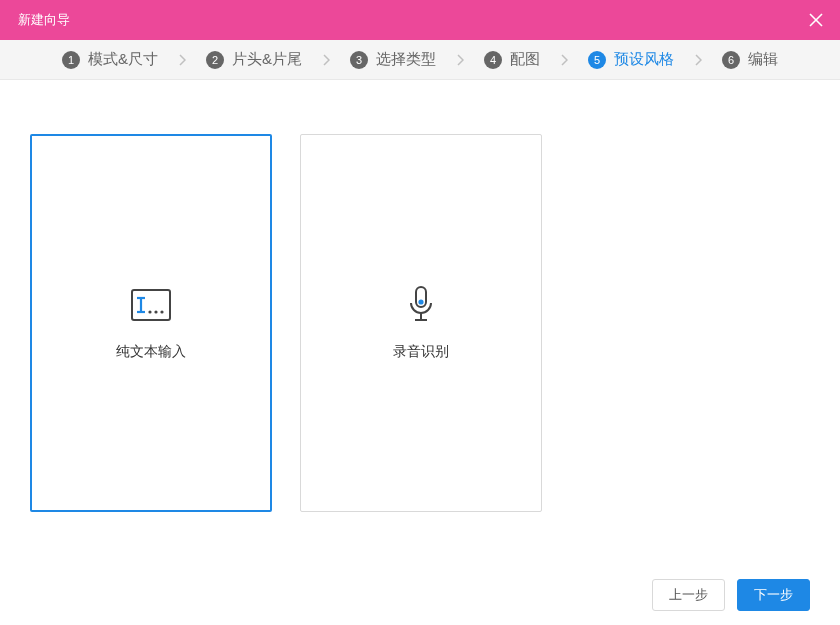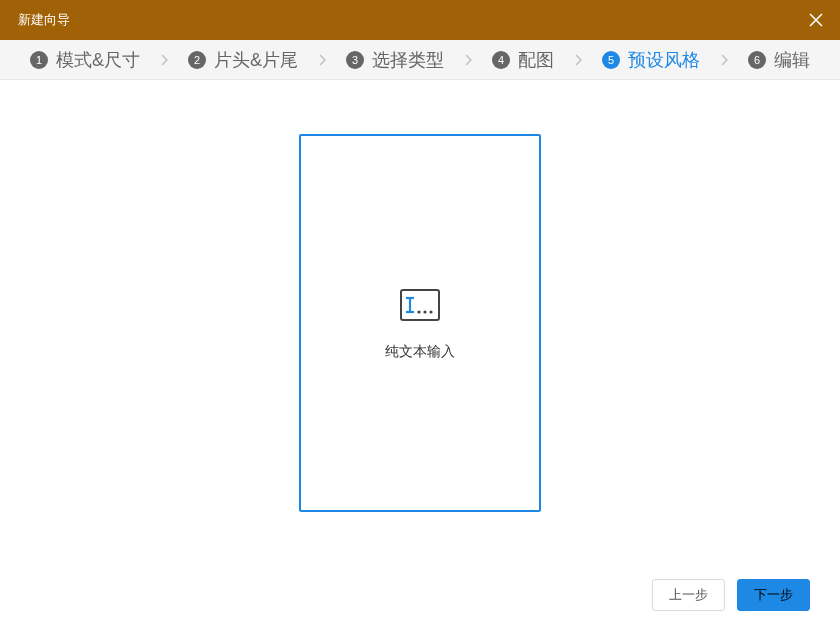--- a/index.html
+++ b/index.html
@@ -10,21 +10,21 @@
     body {
       font-family: "Microsoft YaHei", -apple-system, sans-serif;
       font-size: 13px;
       width: 840px;
       height: 625px;
       background: #fff;
       overflow: hidden;
     }
     .titlebar {
       height: 40px;
-      background: #a16207;
+      background: #ec4899;
       color: #fff;
       display: flex;
       align-items: center;
       justify-content: space-between;
       padding: 0 12px 0 18px;
     }
     .titlebar-title {
       font-size: 13px;
       font-weight: 500;
     }
@@ -66,40 +66,39 @@
       align-items: center;
       justify-content: center;
       font-size: 11px;
       font-weight: 500;
     }
     .step.active .step-badge {
       background: #1e88e5;
     }
     .step-label {
       color: #666;
-      font-size: 18px;
+      font-size: 15px;
     }
     .step.active .step-label {
       color: #1e88e5;
     }
     .step-sep {
       margin: 0 16px;
       color: #c0c0c0;
       display: flex;
       align-items: center;
     }
     .step-sep svg {
       width: 8px;
       height: 12px;
     }
     .content {
       height: 485px;
       display: flex;
       align-items: center;
-      justify-content: center;
       padding: 0 30px;
       gap: 28px;
     }
     .card {
       width: 242px;
       height: 378px;
       border: 1px solid #d9d9d9;
       border-radius: 2px;
       display: flex;
       flex-direction: column;
@@ -143,21 +142,21 @@
       padding: 0 16px;
     }
     .btn-secondary {
       background: #fff;
       border: 1px solid #d9d9d9;
       color: #555;
     }
     .btn-primary {
       background: #1e88e5;
       border: 1px solid #1e88e5;
-      color: #000000;
+      color: #ffffff;
     }
   </style>
 </head>
 <body>
 
 <div class="titlebar">
   <span class="titlebar-title">新建向导</span>
   <div class="close-btn">
     <svg viewBox="0 0 14 14" stroke="currentColor" stroke-width="1.6" fill="none">
       <line x1="1" y1="1" x2="13" y2="13"></line>
@@ -229,19 +228,31 @@
         <line x1="6" y1="23" x2="14" y2="23" stroke="#1e88e5" stroke-width="2.2"></line>
         <circle cx="19" cy="23" r="1.6" fill="#444"></circle>
         <circle cx="25" cy="23" r="1.6" fill="#444"></circle>
         <circle cx="31" cy="23" r="1.6" fill="#444"></circle>
       </svg>
     </div>
     <span class="card-label">纯文本输入</span>
   </div>
 
 
+  <div class="card">
+    <div class="card-icon">
+      <svg width="30" height="40" viewBox="0 0 30 40">
+        <rect x="10" y="2" width="10" height="20" rx="5" fill="none" stroke="#444" stroke-width="2"></rect>
+        <path d="M 5 18 A 10 10 0 0 0 25 18" fill="none" stroke="#444" stroke-width="2"></path>
+        <line x1="15" y1="28" x2="15" y2="35" stroke="#444" stroke-width="2"></line>
+        <line x1="9" y1="35" x2="21" y2="35" stroke="#444" stroke-width="2"></line>
+        <circle cx="15" cy="17" r="2.6" fill="#1e88e5"></circle>
+      </svg>
+    </div>
+    <span class="card-label">录音识别</span>
+  </div>
 
 </div>
 
 <div class="footer">
   <div class="btn btn-secondary">上一步</div>
   <div class="btn btn-primary">下一步</div>
 </div>
 
 </body></html>

